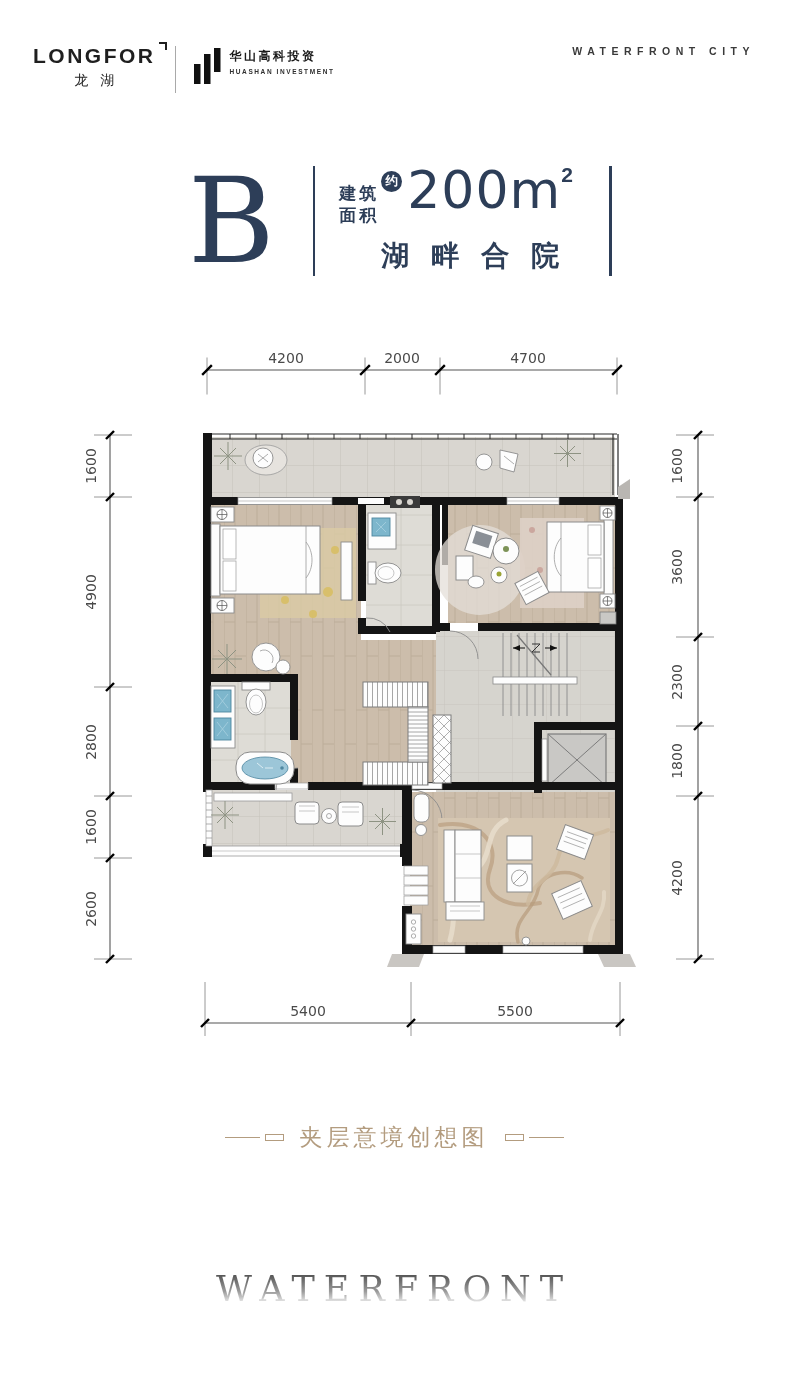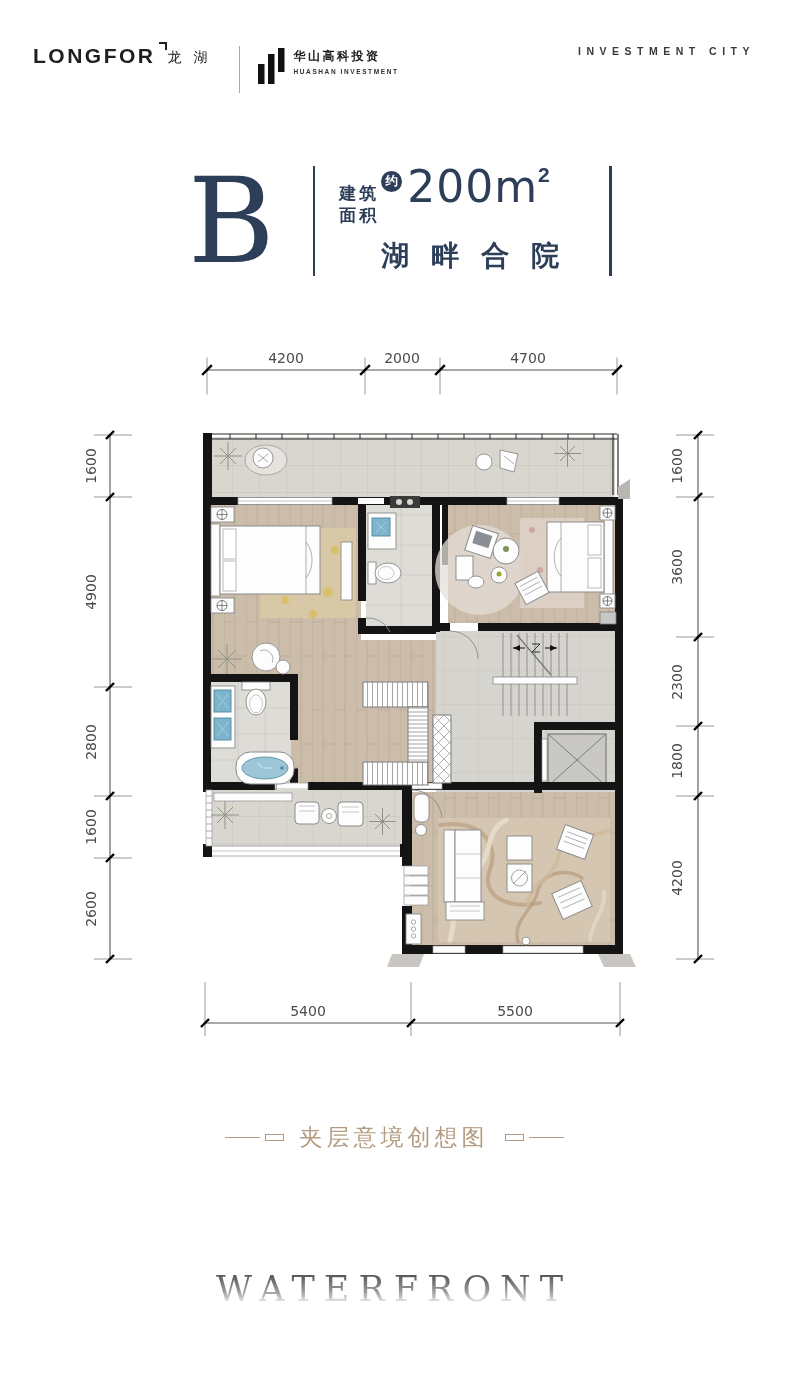--- a/index.html
+++ b/index.html
@@ -6,21 +6,21 @@
     --navy:#2d3e58; --gold:#b39c7f; --ink:#1e1e1e; --wall:#141414;
     --wood:#cbbcaa; --tile:#d9d6d0; --blue:#7db6cc; --dim:#4a4a4a;
   }
   *{margin:0;padding:0;box-sizing:border-box;}
   html,body{background:#fff;}
   body{width:788px;height:1400px;position:relative;overflow:hidden;
        font-family:"Liberation Sans","DejaVu Sans",sans-serif;color:var(--ink);}
 
   
   .hdr-left{position:absolute;left:33px;top:44px;display:flex;align-items:flex-start;}
-  .longfor{display:flex;flex-direction:row;align-items:center;}
+  .longfor{display:flex;flex-direction:column;align-items:center;}
   .longfor-word{font-size:21px;font-weight:700;letter-spacing:2.5px;color:#1f1f1f;position:relative;}
   .longfor-corner{position:absolute;right:-11px;top:-2px;width:8px;height:8px;
       border-top:2.5px solid #1f1f1f;border-right:2.5px solid #1f1f1f;}
   .longfor-cn{font-size:14px;letter-spacing:12px;padding-left:12px;margin-top:4px;color:#1f1f1f;font-weight:400;}
   .hdr-divider{width:1px;height:47px;background:#a9a9a9;margin:2px 17px 0 19px;}
   .huashan{display:flex;align-items:flex-start;margin-top:4px;}
   .huashan-icon{width:30px;height:40px;margin-right:7px;}
   .huashan-text{display:flex;flex-direction:column;}
   .huashan-cn{font-size:12px;font-weight:700;letter-spacing:2.5px;color:#1b1b1b;}
   .huashan-en{font-size:6.5px;letter-spacing:1.6px;color:#2e2e2e;margin-top:3px;font-weight:600;}
@@ -35,21 +35,21 @@
       color:var(--navy);font-weight:500;}
   .tb-divider{width:2.5px;height:110px;background:var(--navy);align-self:center;}
   .tb-divider.d1{margin-left:38px;}
   .tb-divider.d2{margin-left:28px;}
   .tb-mid{display:flex;flex-direction:column;padding-left:24px;}
   .tb-row1{display:flex;align-items:flex-start;}
   .area-label{display:flex;flex-direction:column;color:var(--navy);font-size:17px;
       font-weight:600;letter-spacing:3px;line-height:1.25;margin-top:16px;}
   .approx-badge{width:21px;height:21px;border-radius:50%;background:var(--navy);color:#fff;
       font-size:12.5px;display:flex;align-items:center;justify-content:center;margin:4px 5px 0 2px;font-weight:600;}
-  .area-value{font-size:44px;color:var(--navy);font-weight:500;line-height:0.9;letter-spacing:1px;
+  .area-value{font-size:52px;color:var(--navy);font-weight:500;line-height:0.9;letter-spacing:1px;
       font-family:"DejaVu Sans","Liberation Sans",sans-serif;}
   .area-sup{font-size:21px;color:var(--navy);font-weight:600;margin-top:-4px;}
   .tb-subtitle{font-size:28px;color:var(--navy);font-weight:650;letter-spacing:22px;
       margin-top:11px;padding-left:42px;white-space:nowrap;}
 
   
   .caption{position:absolute;left:0;top:1122px;width:100%;display:flex;
       align-items:center;justify-content:center;color:var(--gold);}
   .cap-line{width:35px;height:1.6px;background:var(--gold);}
   .cap-box{width:19px;height:7px;border:1.6px solid var(--gold);margin:0 0 0 5px;}
@@ -86,21 +86,21 @@
       <rect x="21" y="0" width="6.5" height="24" fill="#111"></rect>
     </svg>
     <div class="huashan-text">
       <div class="huashan-cn">华山高科投资</div>
       <div class="huashan-en">HUASHAN INVESTMENT</div>
     </div>
   </div>
 </div>
 
 <div class="hdr-right">
-  <div class="project-en">INVESTMENT CITY</div>
+  <div class="project-en">WATERFRONT CITY</div>
 </div>
 
 <div class="title-block">
   <div class="unit-letter">B</div>
   <div class="tb-divider d1"></div>
   <div class="tb-mid">
     <div class="tb-row1">
       <div class="area-label">
         <span>建筑</span>
         <span>面积</span>

